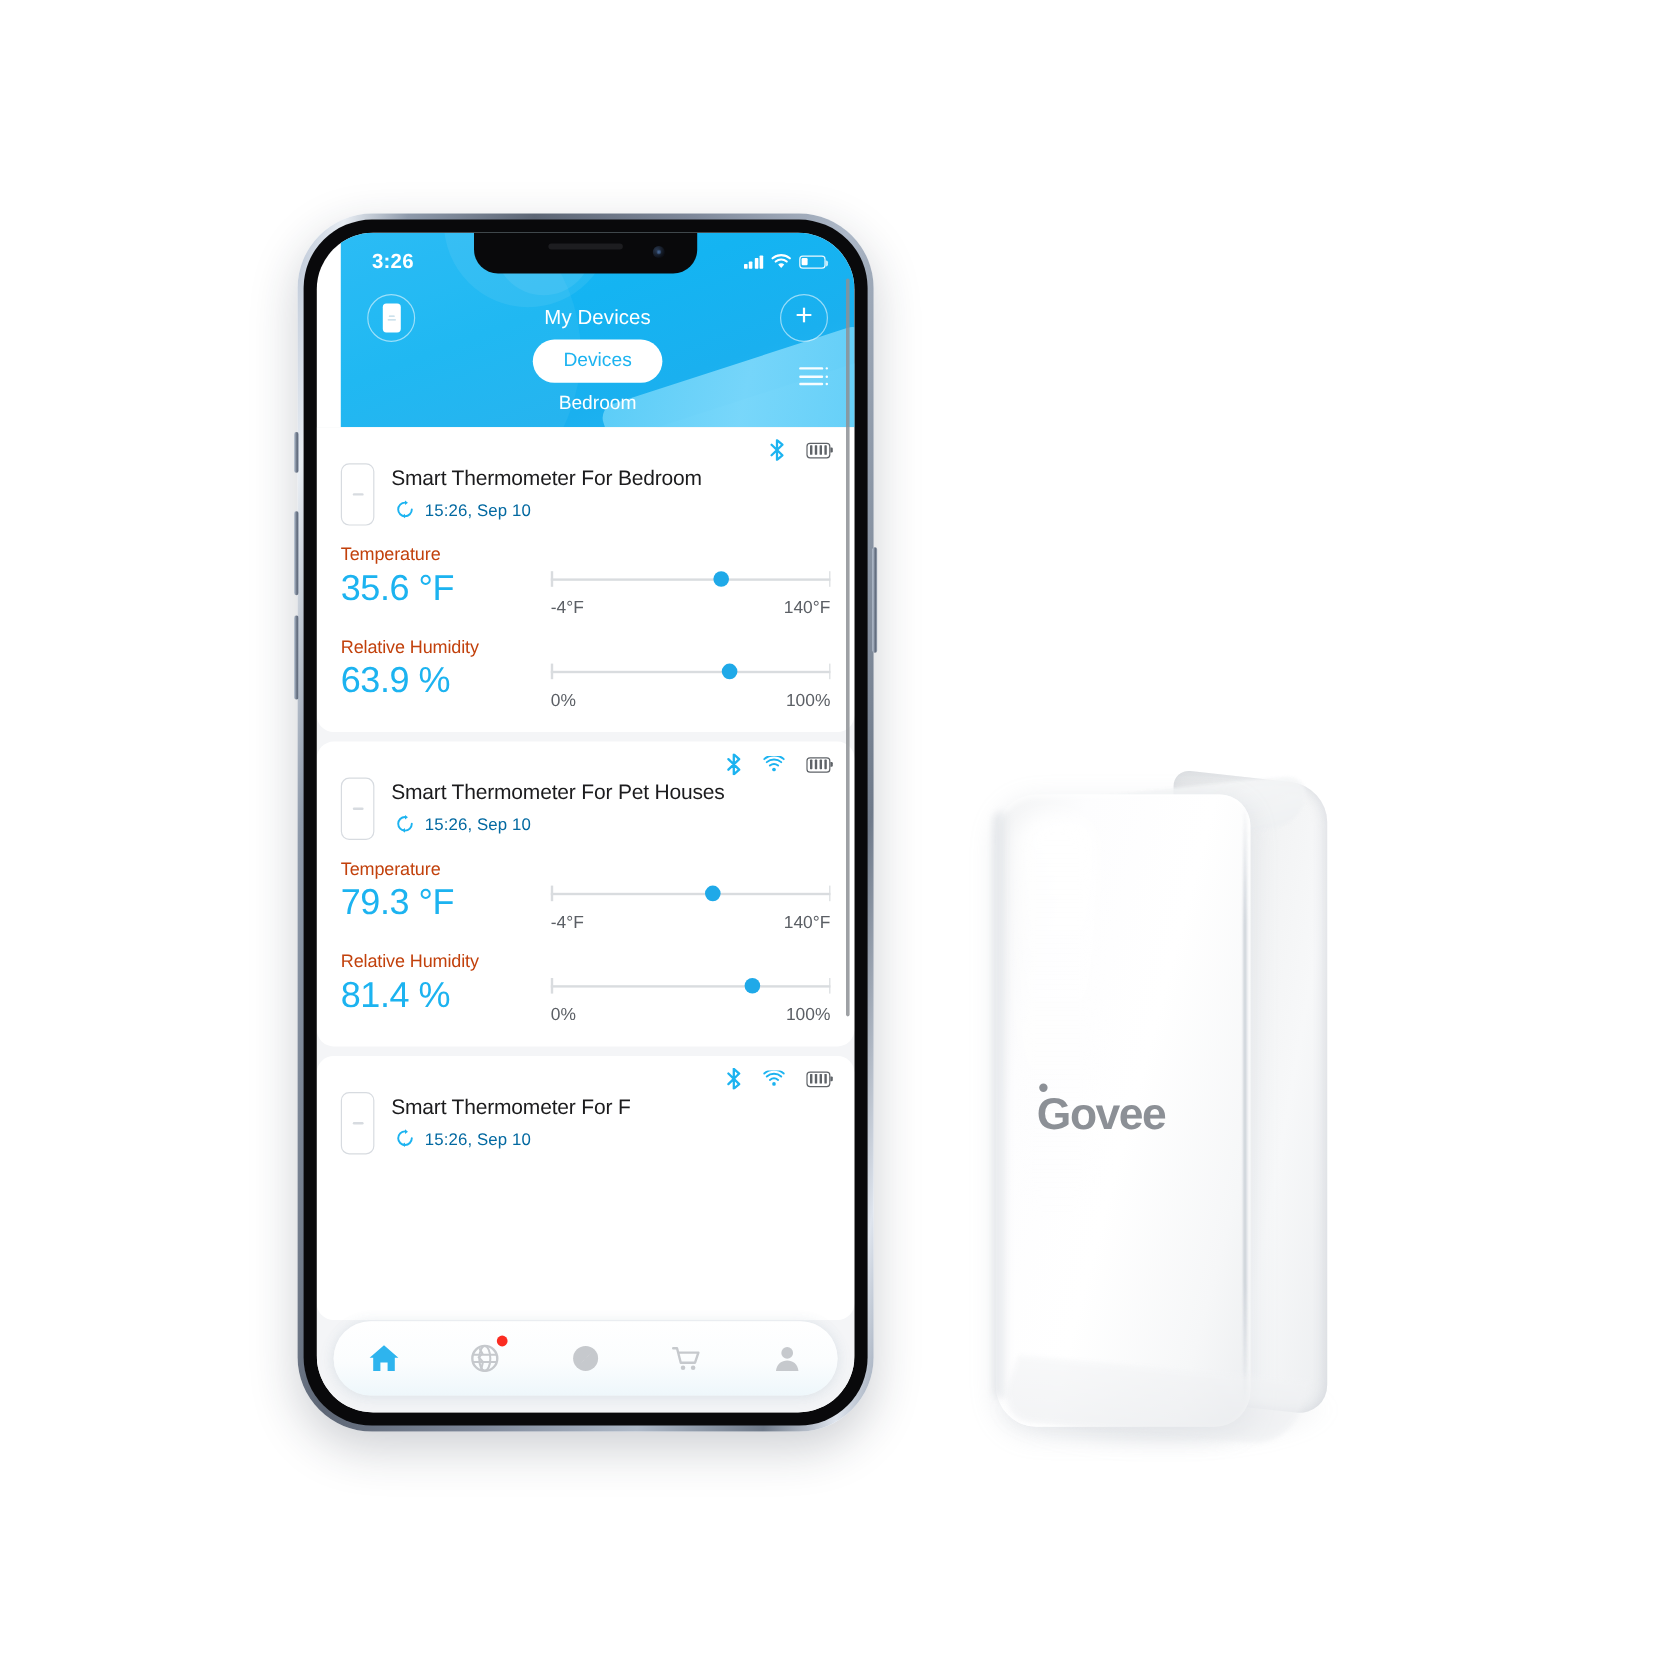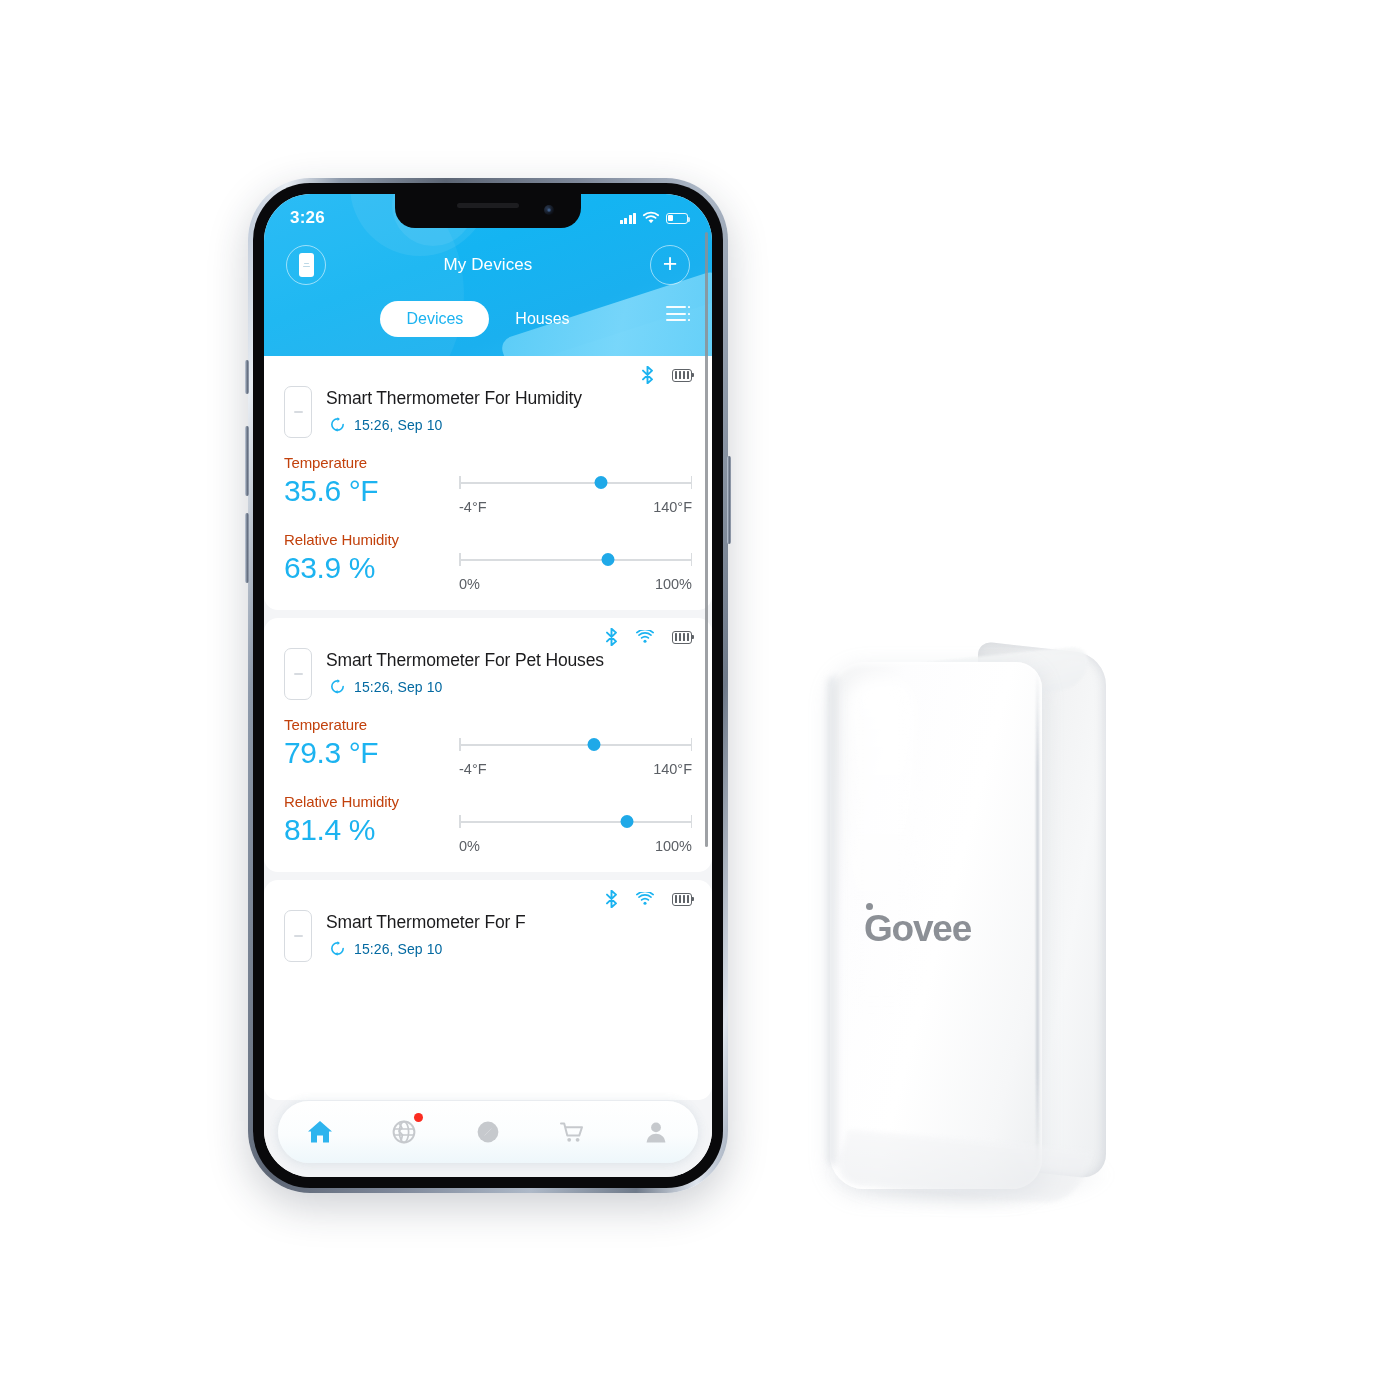--- a/index.html
+++ b/index.html
@@ -59,20 +59,21 @@
   .notch-cam::after {
     content:""; position:absolute; left:2.5px; top:2.5px; width:4px; height:4px;
     border-radius:50%; background: radial-gradient(circle,#4c6f9e,#17243a);
   }
 
   
   .app-header {
     position: relative; height: 162px;
     background: linear-gradient(160deg,#1fb9f5 0%, #14b4f2 40%, #1ab0ef 70%, #2bb8f3 100%);
     overflow: hidden;
+    margin-left: 20px;
   }
   .hdr-circle-a {
     position:absolute; left:-80px; top:-40px; width:280px; height:280px;
     border-radius:50%; background: rgba(255,255,255,0.055);
   }
   .hdr-circle-b {
     position:absolute; left:86px; top:-78px; width:140px; height:140px;
     border-radius:50%; background: rgba(255,255,255,0.07);
   }
   .hdr-circle-c {
@@ -136,21 +137,21 @@
     display:flex; align-items:center; justify-content:center;
     color:#fff; font-size:25px; font-weight:300; line-height:1; padding-bottom:3px;
   }
 
   
   .tabs-row {
     position:relative; z-index:45;
     display:flex; align-items:center; justify-content:center;
     padding-top: 14px; height: 56px;
   }
-  .seg { display:flex; align-items:center; gap:0px; }
+  .seg { display:flex; align-items:center; gap:0px;flex-direction:column; }
   .tab {
     font-size:16px; color:#ffffff; padding: 9px 26px; border-radius: 22px;
   }
   .tab.active { background:#fff; color:#1cb3f0; font-weight:400; }
   .hdr-menu {
     position:absolute; right:22px; top:22px;
     display:flex; flex-direction:column; gap:4.5px; width:24px;
   }
   .hdr-menu i { display:block; height:2px; background:rgba(255,255,255,.95); border-radius:1px; }
   .hdr-menu i:nth-child(1){width:20px;}
@@ -356,21 +357,21 @@
                   <span></span>
                 </div>
             </div>
             <div class="hdr-title">My Devices</div>
             <div class="hdr-plus">+</div>
           </div>
 
           <div class="tabs-row">
             <div class="seg">
               <div class="tab active">Devices</div>
-              <div class="tab">Houses</div>
+              <div class="tab">Bedroom</div>
             </div>
             <div class="hdr-menu">
                 <i></i>
                 <i></i>
                 <i></i>
               </div>
             <div class="hdr-menu-dots">
                 <i></i>
                 <i></i>
                 <i></i>
@@ -390,21 +391,21 @@
                   <i></i>
                   <i></i>
                   <i></i>
                 </div>
             </div>
             <div class="card-head">
               <div class="dev-thumb">
                   <span></span>
                 </div>
               <div class="dev-meta">
-                <div class="dev-name">Smart Thermometer For Humidity</div>
+                <div class="dev-name">Smart Thermometer For Bedroom</div>
                 <div class="dev-sync">
                   <svg class="sync-icon" viewBox="0 0 18 18">
                     <path d="M15 9 A6 6 0 1 1 9 3" stroke="#1cb3f0" stroke-width="1.7" fill="none" stroke-linecap="round"></path>
                     <path d="M3 9 A6 6 0 0 1 9 15" stroke="#1cb3f0" stroke-width="1.7" fill="none" stroke-linecap="round" opacity="0"></path>
                     <path d="M9 1.2 L11.6 3.2 L9 5.2 Z" fill="#1cb3f0"></path>
                     <path d="M9 12.8 L6.4 14.8 L9 16.8 Z" fill="#1cb3f0"></path>
                   </svg>
                   <div class="dev-time">15:26,  Sep 10</div>
                 </div>
               </div>

